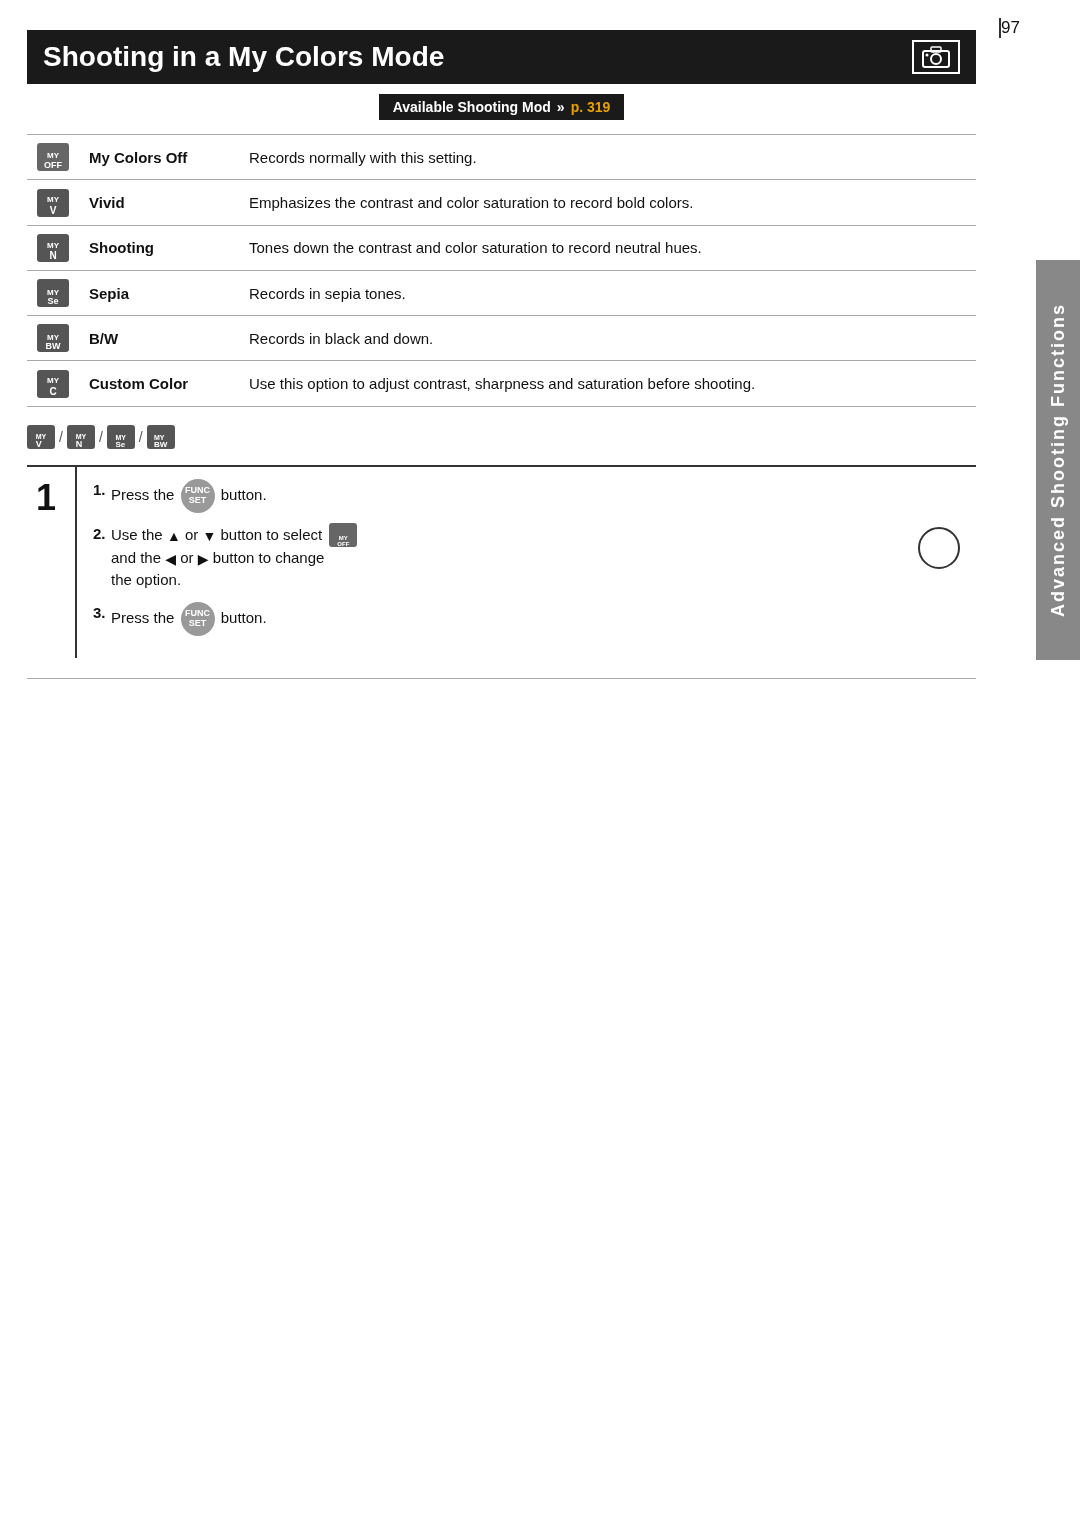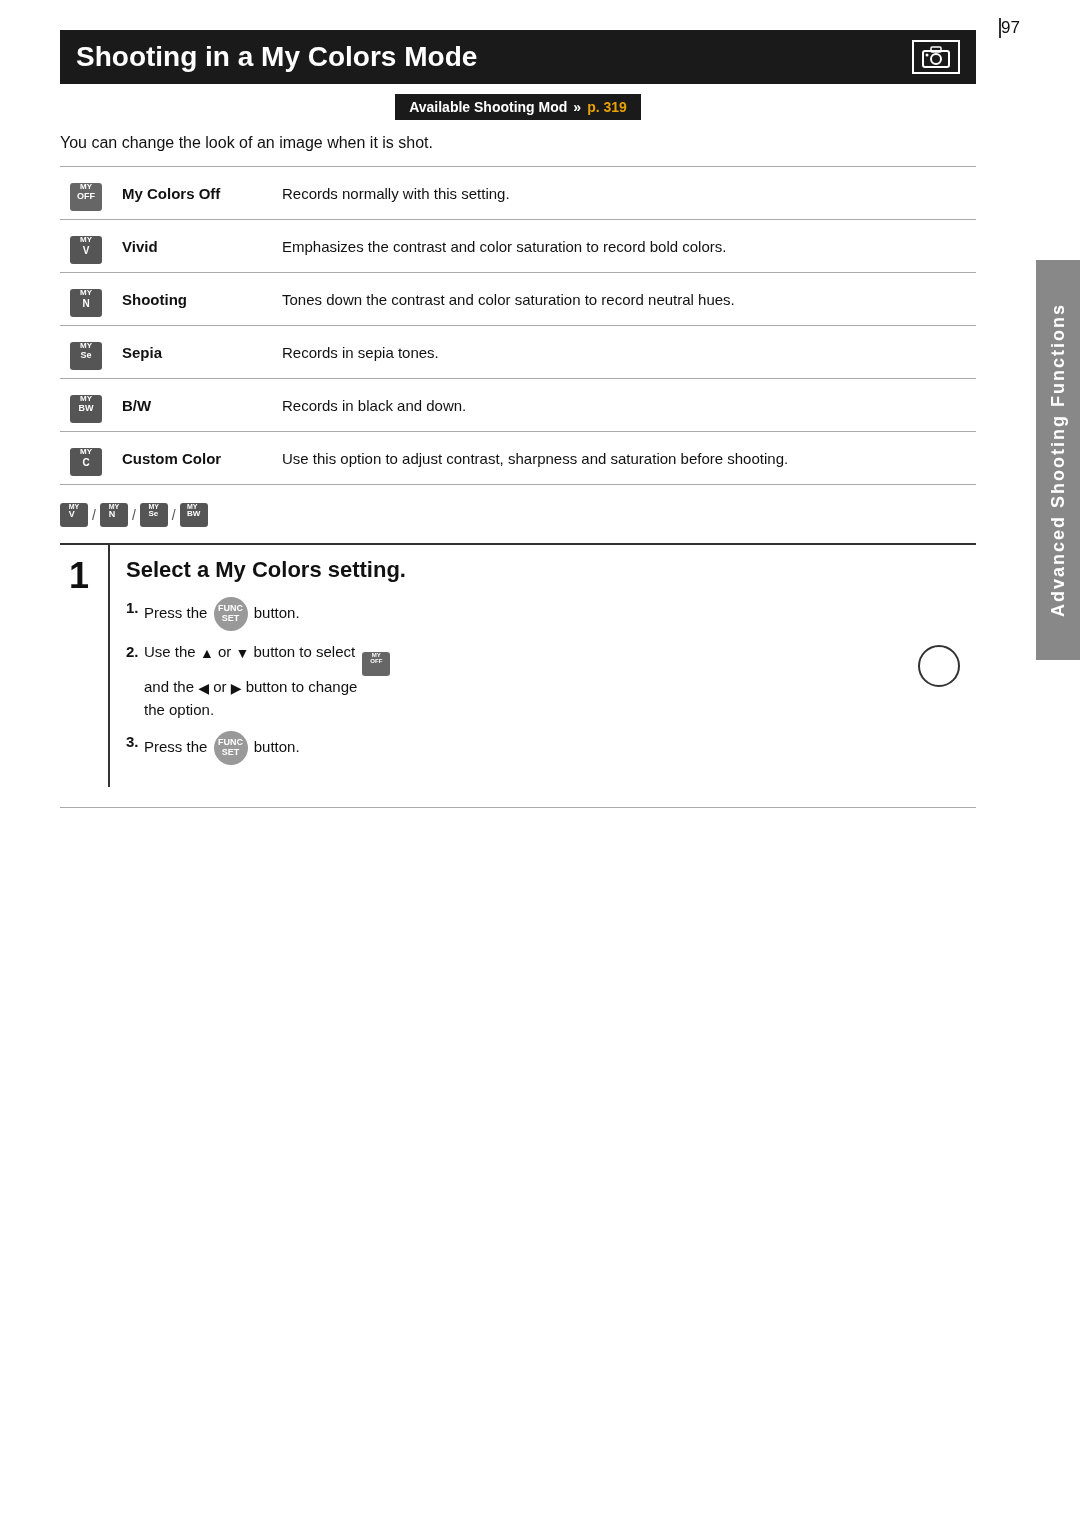--- a/index.html
+++ b/index.html
@@ -36,21 +36,21 @@
       width: 44px;
       min-height: 400px;
       position: absolute;
       right: 0;
       top: 260px;
       letter-spacing: 2px;
     }
 
     .main-content {
       flex: 1;
-      padding: 30px 60px 40px 60px;
+      padding: 30px 60px 40px 27px;
       margin-right: 44px;
     }
 
     
     .page-number {
       position: absolute;
       top: 18px;
       right: 60px;
       font-size: 17px;
       color: #111;
@@ -140,21 +140,21 @@
       font-size: 15px;
       font-weight: bold;
     }
     .modes-table td:nth-child(3) {
       font-size: 15px;
     }
 
     
     .mode-icon {
       display: inline-flex;
-      align-items: flex-start;
+      align-items: flex-end;
       justify-content: center;
       width: 32px;
       height: 28px;
       background: #555;
       color: #fff;
       font-size: 11px;
       font-weight: bold;
       border-radius: 3px;
       position: relative;
     }
@@ -293,21 +293,20 @@
     </div>
 
     <div class="avail-bar">
       <div class="avail-inner">
         <span>Available Shooting Mod</span>
         <span class="chevrons">»</span>
         <span class="page-ref">p. 319</span>
       </div>
     </div>
 
-    <p class="intro-text">You can change the look of an image when it is shot.</p>
 
     <table class="modes-table">
       <tbody>
 
         <tr>
           <td>
             <div class="mode-icon icon-off">
               <span style="font-size:8px; font-weight:bold; line-height:1.1; text-align:center;">MY<br><span style="font-size:9px;">OFF</span></span>
             </div>
           </td>
@@ -381,21 +380,20 @@
       </div>
       <span class="divider">/</span>
       <div class="mode-icon icon-bw" style="width:28px;height:24px;">
         <span style="font-size:7px; line-height:1;">MY<br><span style="font-size:8px;">BW</span></span>
       </div>
     </div>
 
     <div class="step-section">
       <div class="step-number">1</div>
       <div class="step-content">
-        <div class="step-title">Select a My Colors setting.</div>
 
         <div class="step-item">
           <span class="step-num-bold">1.</span>
           <span class="step-text">
             Press the
             <span class="func-btn">FUNC<br>SET</span>
             button.
           </span>
         </div>
 

